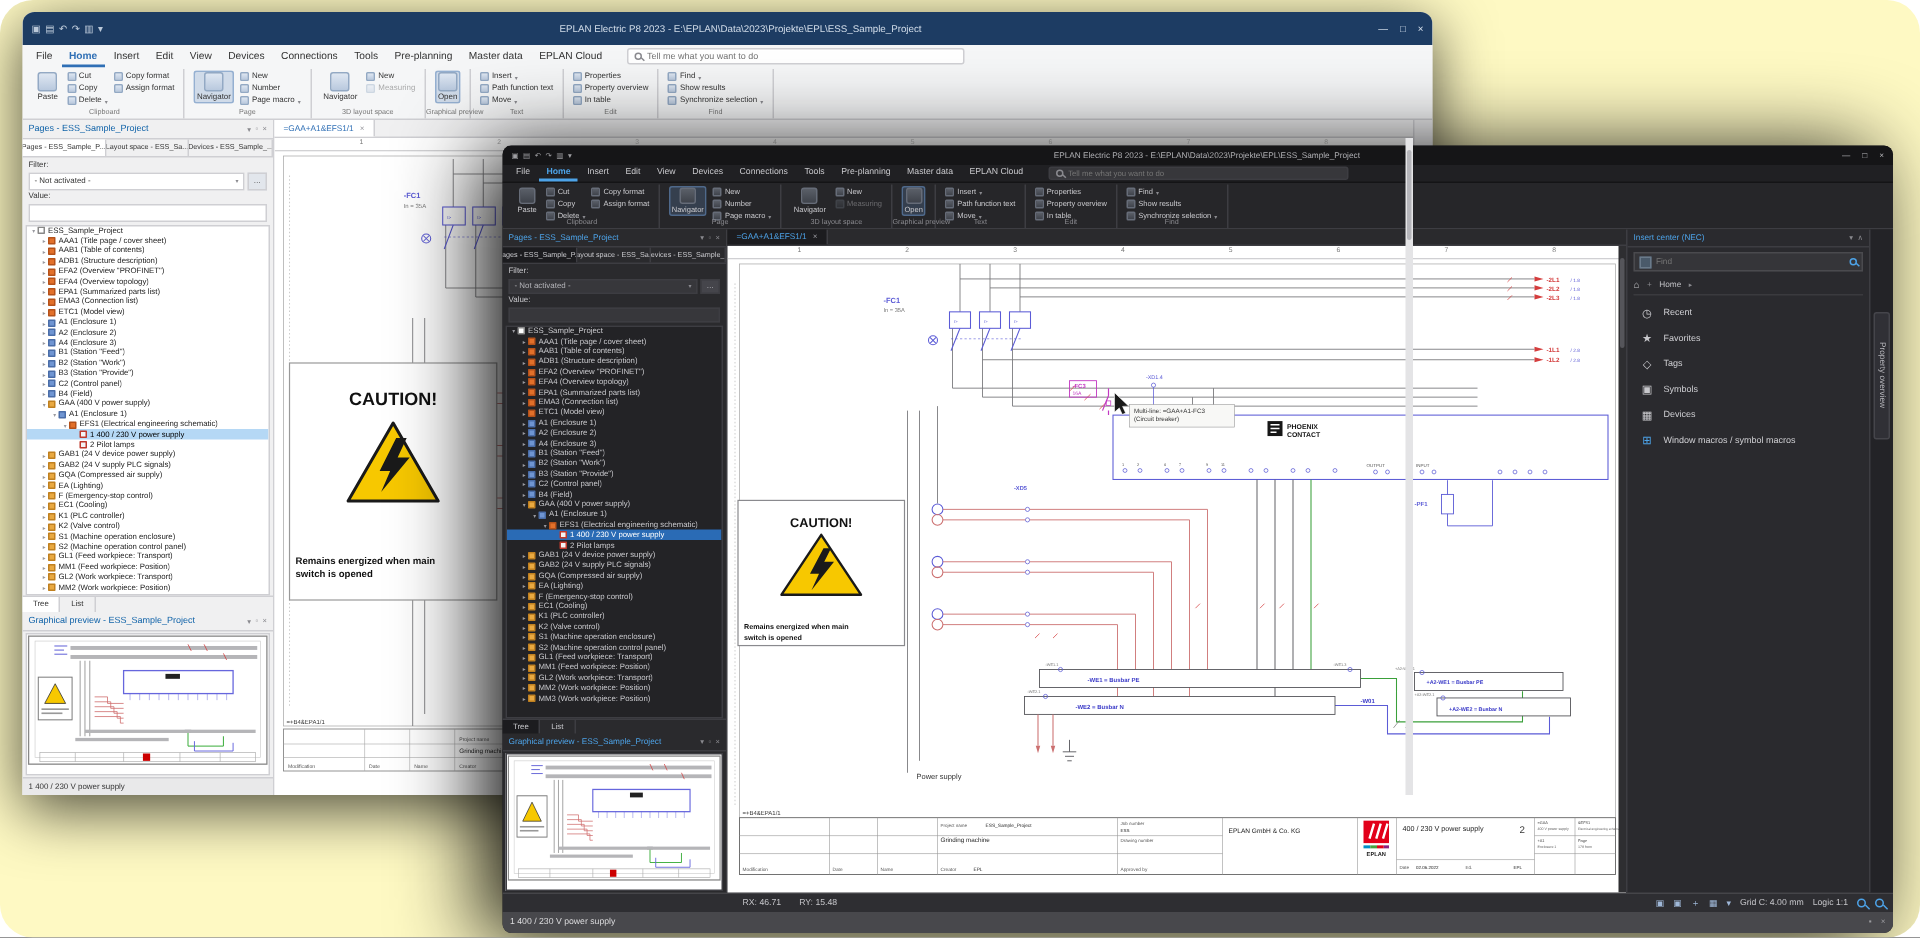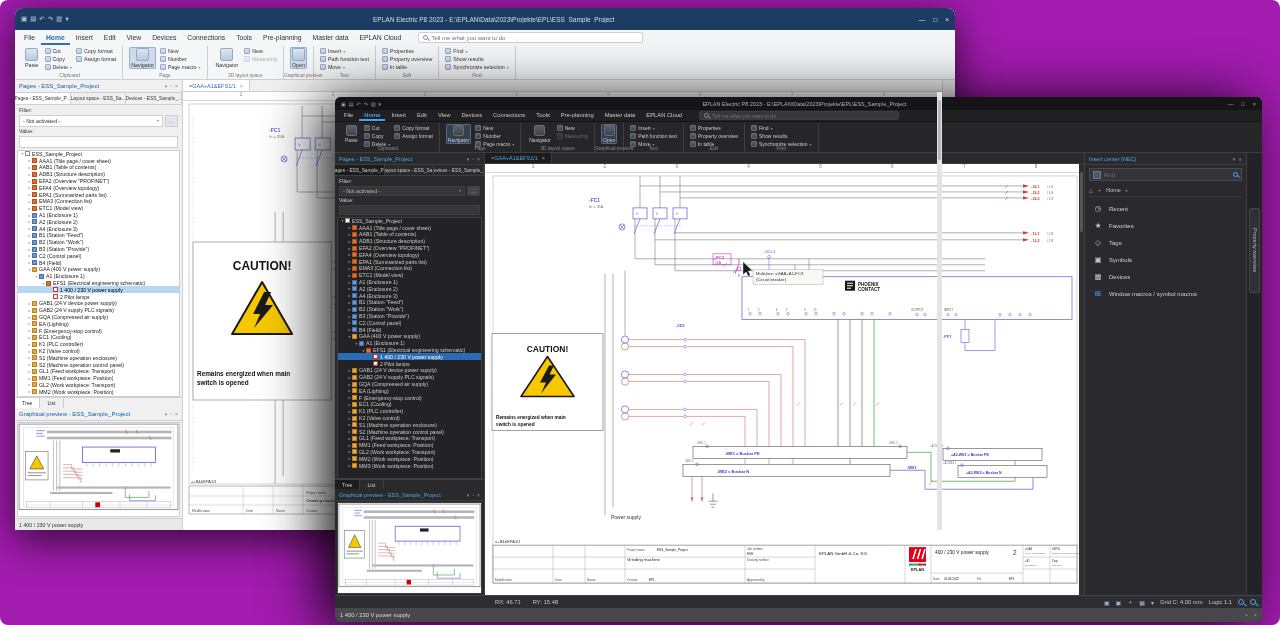--- a/index.html
+++ b/index.html
@@ -1,17 +1,17 @@
 <!DOCTYPE html>
 <html><head>
 <meta charset="utf-8">
 <style>
 *{margin:0;padding:0;box-sizing:border-box}
 body{width:1280px;height:625px;background:#fff;font-family:"Liberation Sans",sans-serif;overflow:hidden;position:relative}
-.stage{position:absolute;inset:0;background:#a21caf;border-radius:8px;overflow:hidden}
+.stage{position:absolute;inset:0;background:#fef9c3;border-radius:22px;overflow:hidden}
 .win{position:absolute;display:flex;flex-direction:column;overflow:hidden}
 .win.light{left:15px;top:8px;width:940px;height:522px;border-radius:8px 8px 0 0;background:#f5f6f7;box-shadow:0 10px 40px rgba(0,0,0,.7);
  --tbar:#1d3c63;--tbar-fg:#d8e2ee;--rib:#f5f6f7;--rib-fg:#333;--rib-cap:#777;--bd:#cfcfd3;--panel:#f0f0f1;--panel-hd-fg:#0f62a8;
  --input-bg:#fff;--input-fg:#333;--tree-bg:#fff;--tree-fg:#222;--sel-bg:#b5d8f5;--sel-fg:#000;--tab-active-bg:#fff;--accent:#2f6fb5;--icon-bg:#e2e6ec}
 .win.dark{left:335px;top:97px;width:927px;height:525px;border-radius:6px;background:#1f1f22;box-shadow:-14px 4px 55px rgba(0,0,0,.9);
  --tbar:#151517;--tbar-fg:#b8b8bc;--rib:#262629;--rib-fg:#c9c9cd;--rib-cap:#8a8a8f;--bd:#3d3d42;--panel:#2a2a2d;--panel-hd-fg:#4da3e8;
  --input-bg:#37373b;--input-fg:#b5b5ba;--tree-bg:#232326;--tree-fg:#c9c9cd;--sel-bg:#2a6bb5;--sel-fg:#fff;--tab-active-bg:#1c1c1f;--accent:#4da3e8;--icon-bg:#45454b}
 .titlebar{display:flex;align-items:center;background:var(--tbar);color:var(--tbar-fg);flex:0 0 auto;padding:0 6px;gap:6px}
 .light .titlebar{height:22px;font-size:6.5px}
 .dark .titlebar{height:13px;font-size:5.5px}

